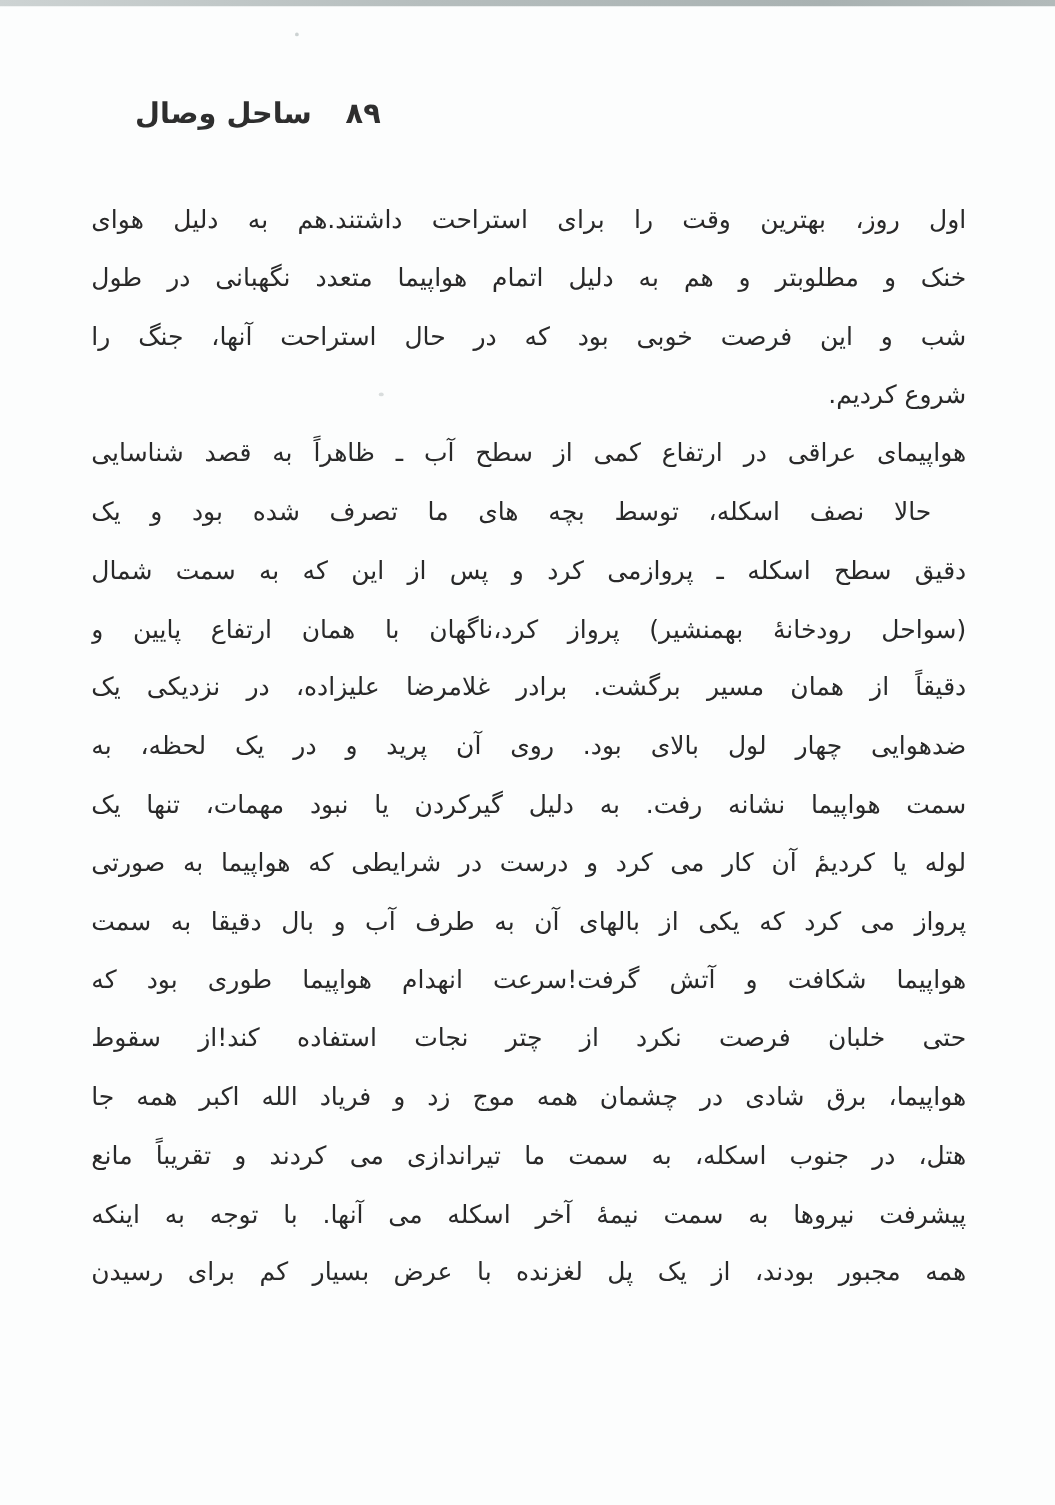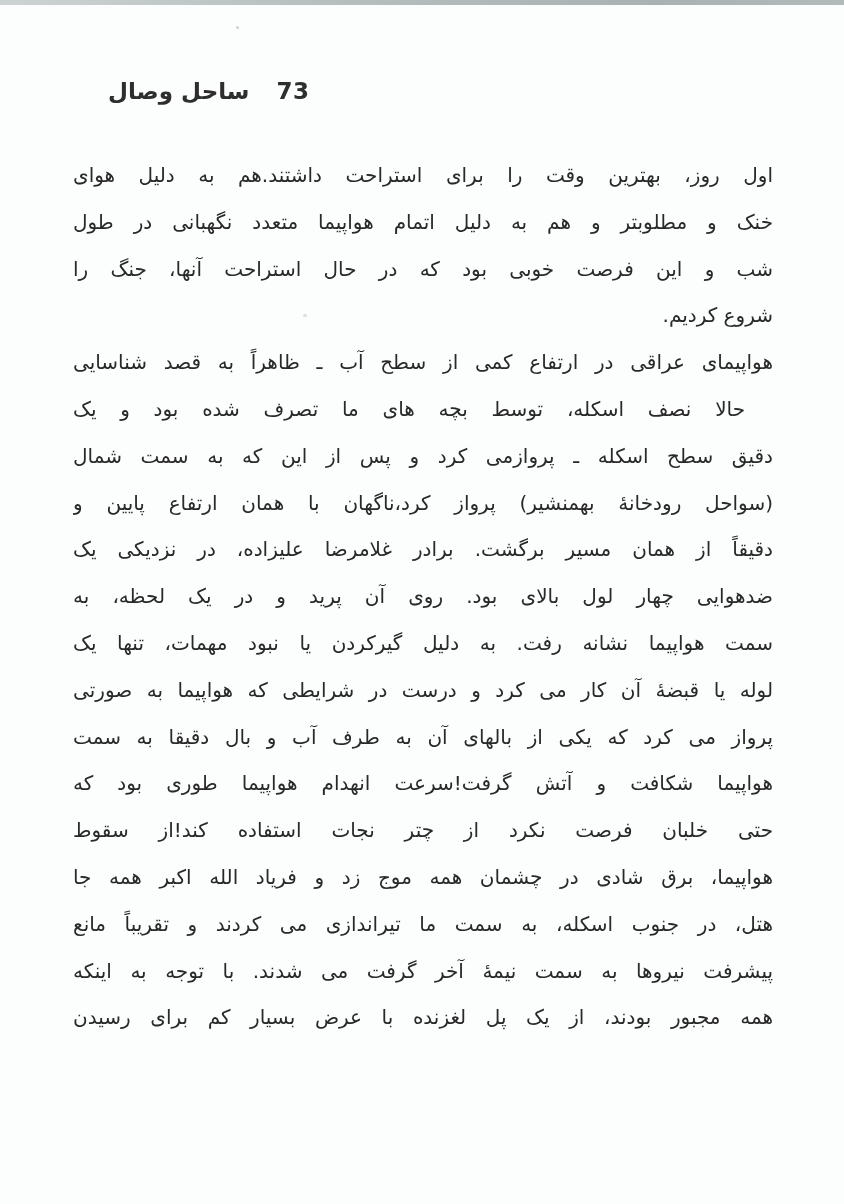--- a/index.html
+++ b/index.html
@@ -90,45 +90,45 @@
 </head>
 <body>
 
 <div class="page">
 
   <div class="scan-edge"></div>
   <div class="scan-speck-a"></div>
   <div class="scan-speck-b"></div>
 
   <header class="running-head">
-    <span>73</span>
+    <span>۸۹</span>
     <span>ساحل وصال</span>
   </header>
 
   <main class="text-block">
 
     <div class="para">
       <div class="line">اول روز، بهترین وقت را برای استراحت داشتند.هم به دلیل هوای</div>
       <div class="line">خنک و مطلوبتر و هم به دلیل اتمام هواپیما متعدد نگهبانی در طول</div>
       <div class="line">شب و این فرصت خوبی بود که در حال استراحت آنها، جنگ را</div>
       <div class="line short">شروع کردیم.</div>
     </div>
 
     <div class="para">
       <div class="line">هواپیمای عراقی در ارتفاع کمی از سطح آب ـ ظاهراً به قصد شناسایی</div>
       <div class="line indent">حالا نصف اسکله، توسط بچه های ما تصرف شده بود و یک</div>
       <div class="line">دقیق سطح اسکله ـ پروازمی کرد و پس از این که به سمت شمال</div>
       <div class="line">(سواحل رودخانهٔ بهمنشیر) پرواز کرد،ناگهان با همان ارتفاع پایین و</div>
       <div class="line">دقیقاً از همان مسیر برگشت. برادر غلامرضا علیزاده، در نزدیکی یک</div>
       <div class="line">ضدهوایی چهار لول بالای بود. روی آن پرید و در یک لحظه، به</div>
       <div class="line">سمت هواپیما نشانه رفت. به دلیل گیرکردن یا نبود مهمات، تنها یک</div>
-      <div class="line">لوله یا قبضهٔ آن کار می کرد و درست در شرایطی که هواپیما به صورتی</div>
+      <div class="line">لوله یا کردیمٔ آن کار می کرد و درست در شرایطی که هواپیما به صورتی</div>
       <div class="line">پرواز می کرد که یکی از بالهای آن به طرف آب و بال دقیقا به سمت</div>
       <div class="line">هواپیما شکافت و آتش گرفت!سرعت انهدام هواپیما طوری بود که</div>
       <div class="line">حتی خلبان فرصت نکرد از چتر نجات استفاده کند!از سقوط</div>
       <div class="line">هواپیما، برق شادی در چشمان همه موج زد و فریاد الله اکبر همه جا</div>
       <div class="line">هتل، در جنوب اسکله، به سمت ما تیراندازی می کردند و تقریباً مانع</div>
-      <div class="line">پیشرفت نیروها به سمت نیمهٔ آخر گرفت می شدند. با توجه به اینکه</div>
+      <div class="line">پیشرفت نیروها به سمت نیمهٔ آخر اسکله می آنها. با توجه به اینکه</div>
       <div class="line">همه مجبور بودند، از یک پل لغزنده با عرض بسیار کم برای رسیدن</div>
     </div>
 
   </main>
 </div>
 
 </body></html>

